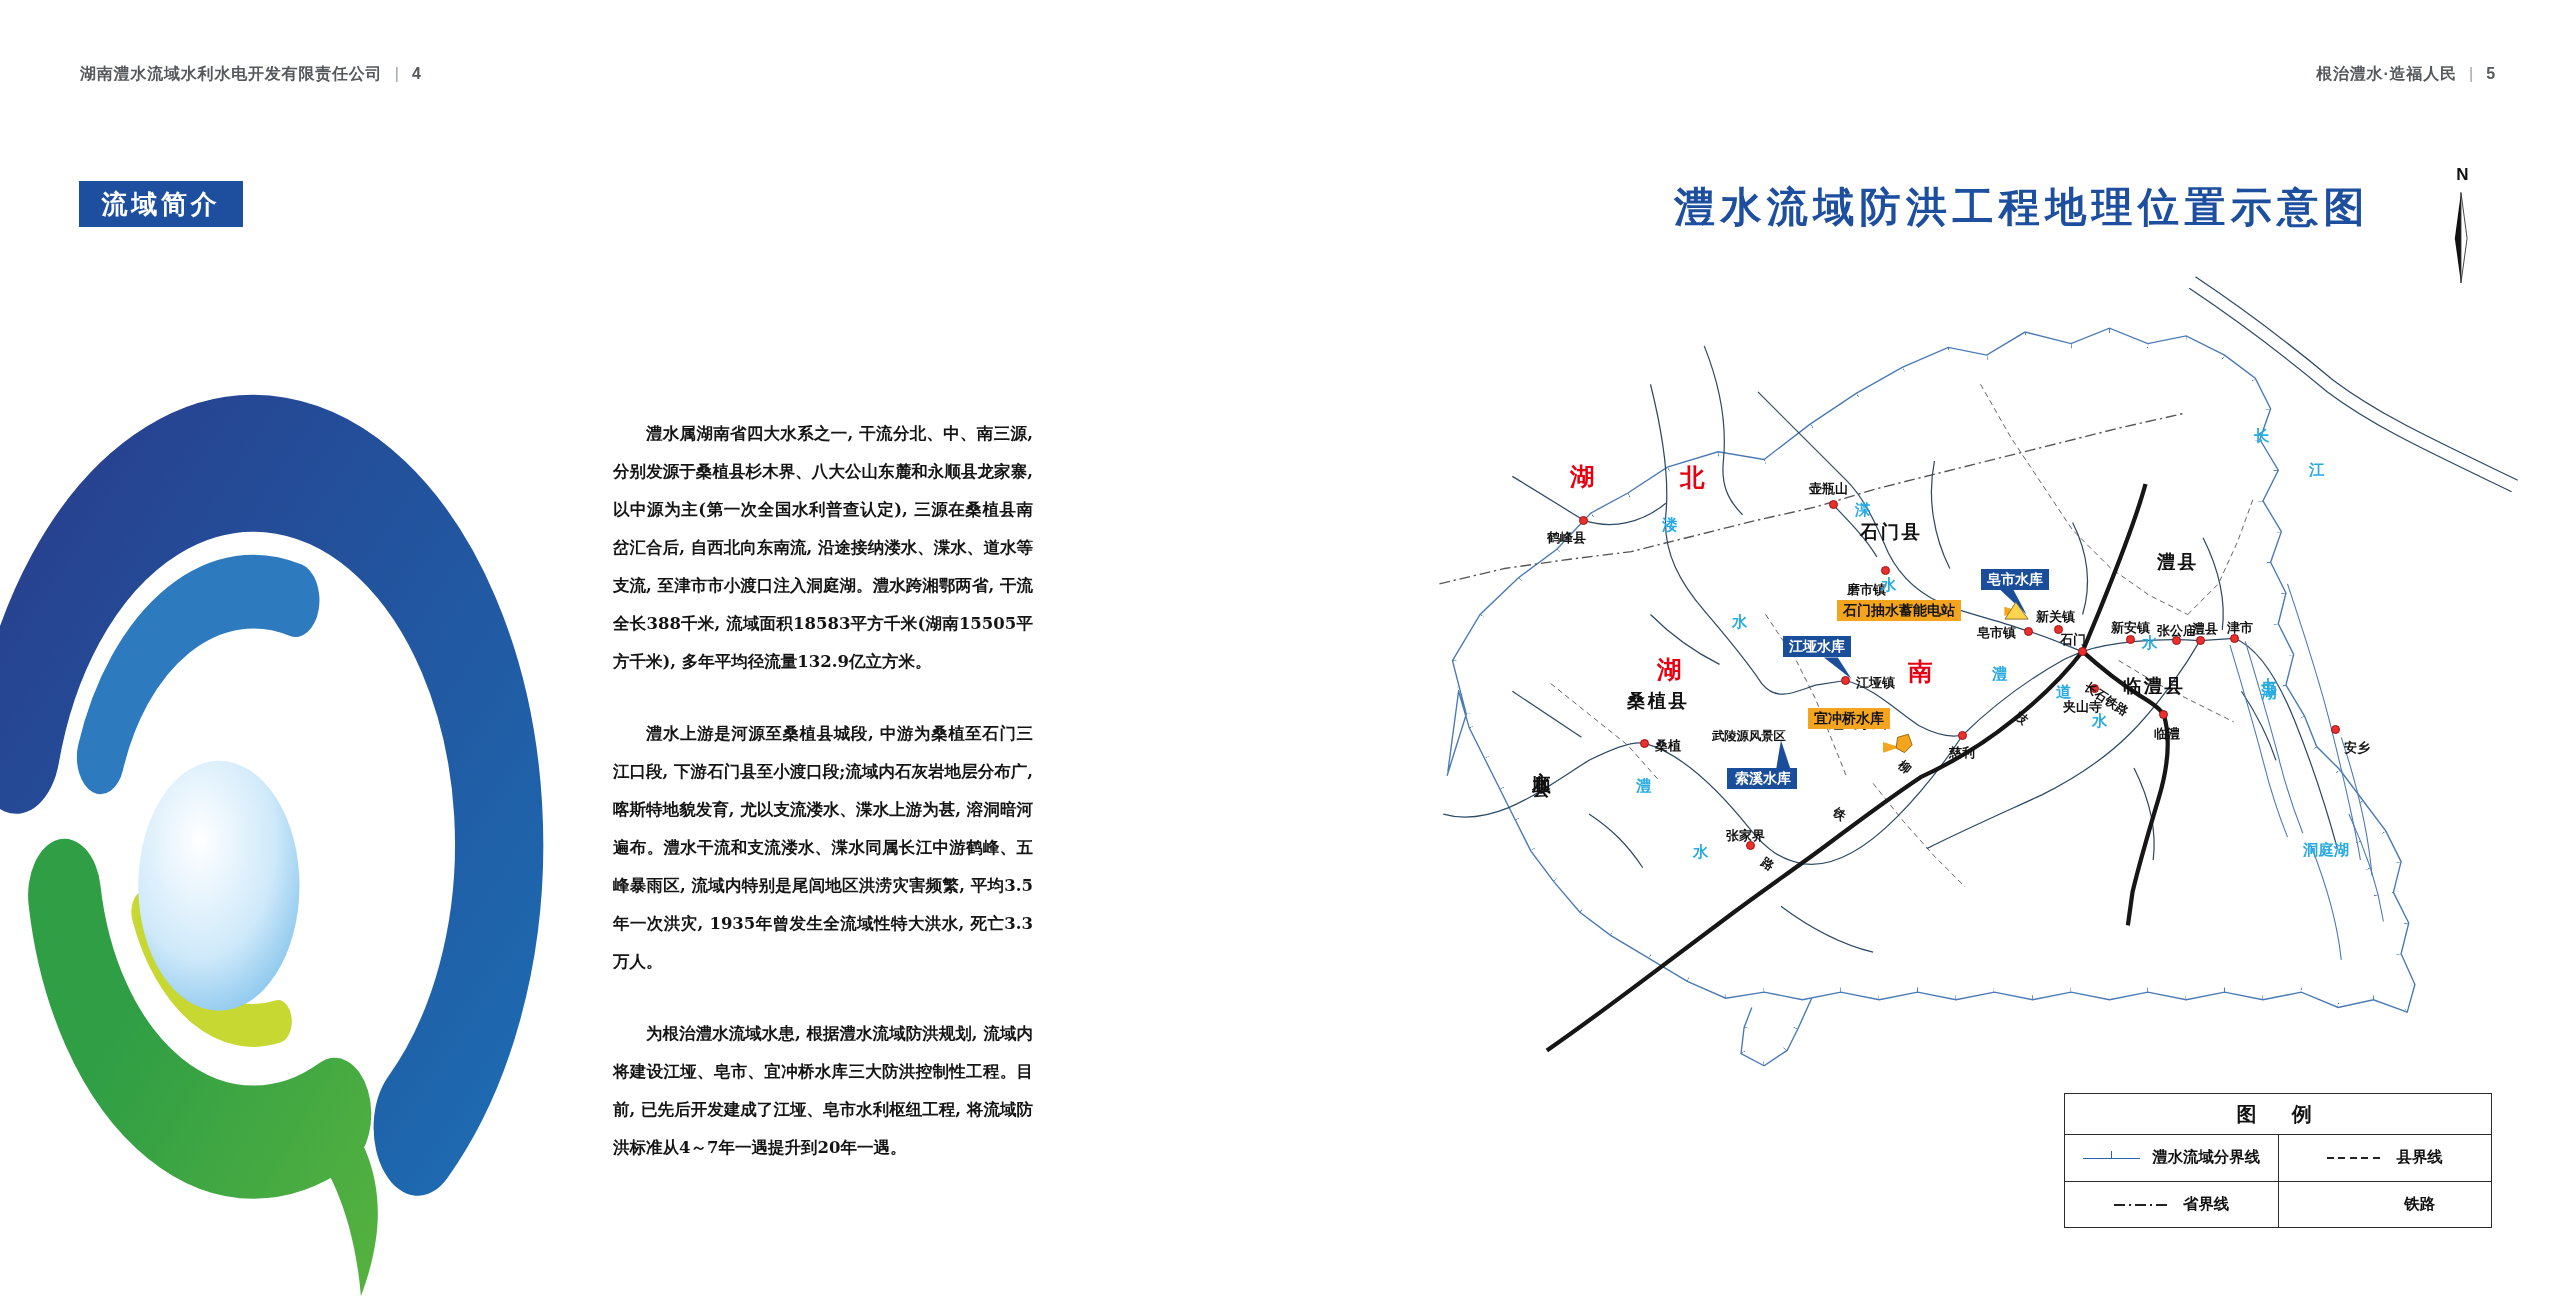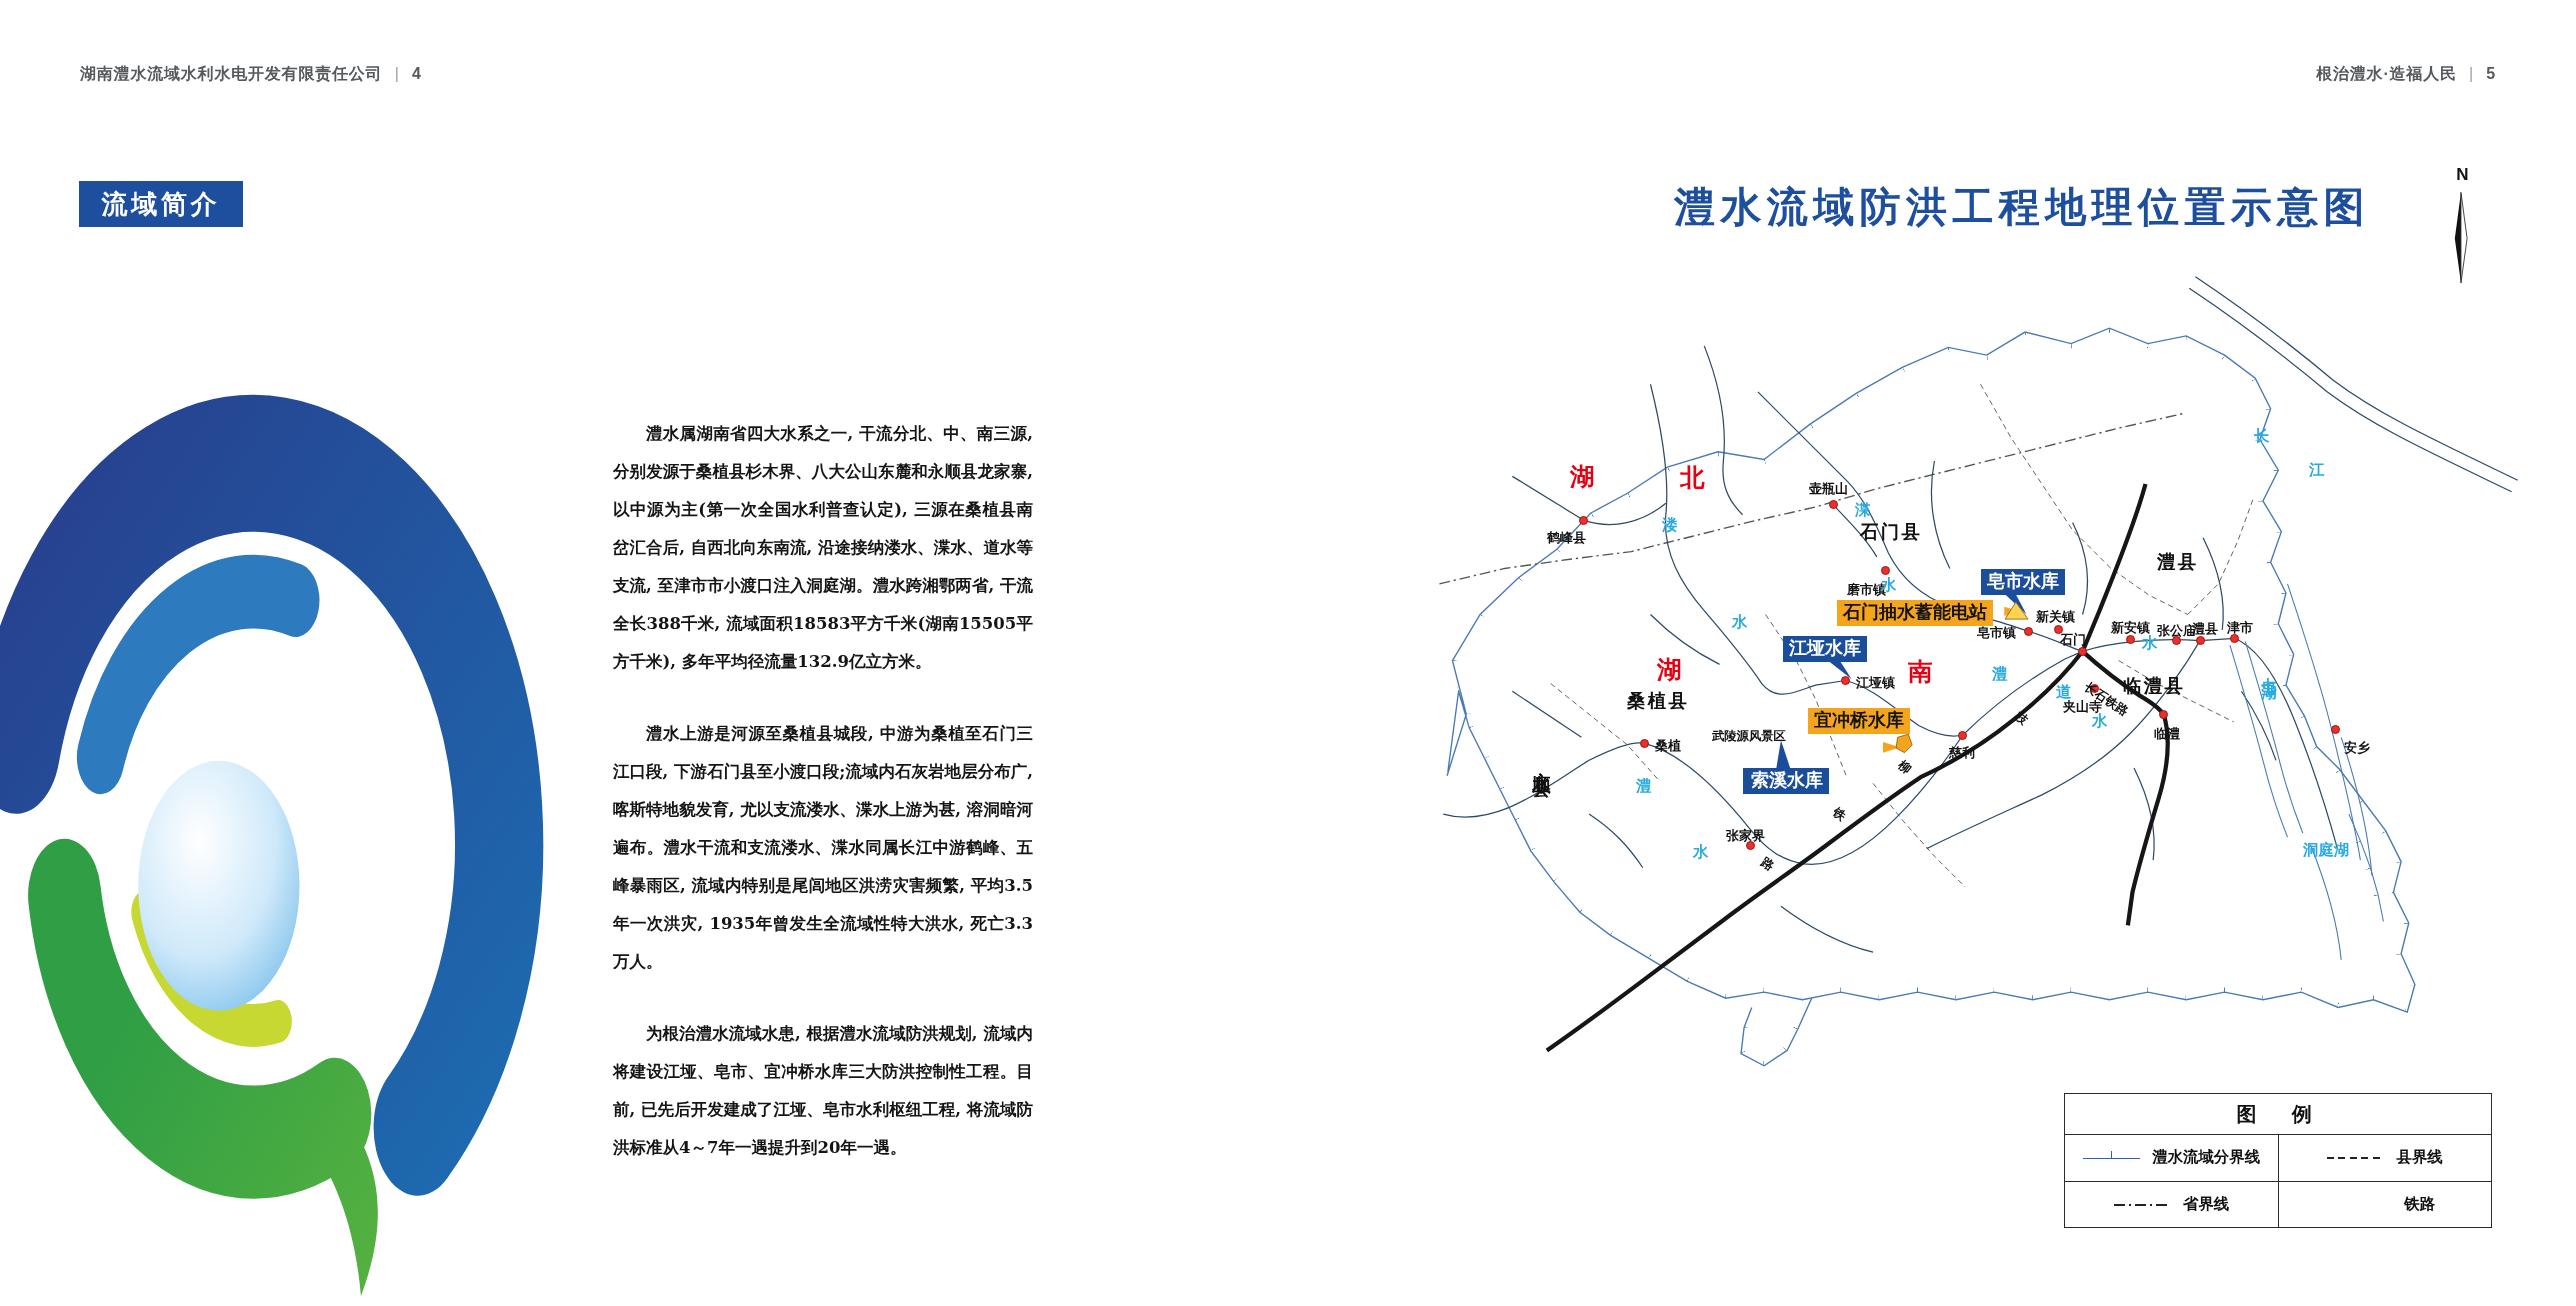--- a/index.html
+++ b/index.html
@@ -27,21 +27,21 @@
   #map svg{position:absolute;left:0;top:0;}
   .dot{position:absolute;width:9.2px;height:9.2px;border-radius:50%;background:#e8312d;border:1.2px solid #a51212;box-sizing:border-box;}
   .t-town{position:absolute;font-size:13px;font-weight:bold;color:#131313;white-space:nowrap;}
   .t-county{position:absolute;font-size:18.4px;font-weight:bold;color:#111;letter-spacing:2.3px;white-space:nowrap;}
   .t-county.vertical{writing-mode:vertical-rl;letter-spacing:4.6px;}
   .t-prov{position:absolute;font-size:24.6px;font-weight:bold;color:#e60012;}
   .t-river{position:absolute;font-size:15.4px;font-weight:bold;color:#29abe2;white-space:nowrap;}
   .t-river.vertical{writing-mode:vertical-rl;letter-spacing:3.8px;}
   .t-rail{position:absolute;font-size:12.3px;font-weight:bold;color:#111;white-space:nowrap;transform-origin:left top;}
   .t-poi{position:absolute;font-size:12.3px;font-weight:bold;color:#111;white-space:nowrap;}
-  .callout{position:absolute;font-size:18px;font-weight:bold;padding:2.3px 6.1px;white-space:nowrap;line-height:1.2;}
+  .callout{position:absolute;font-size:14px;font-weight:bold;padding:2.3px 6.1px;white-space:nowrap;line-height:1.2;}
   .callout.blue{background:#1b4e9a;color:#ffffff;}
   .callout.orange{background:#f5a51d;color:#141414;}
   #compass-n{position:absolute;left:1050px;top:10.7px;font-size:17px;font-weight:bold;color:#111;width:31px;text-align:center;}
   
   #legend{position:absolute;left:2064px;top:1093px;width:428px;height:135px;border:1.5px solid #2b2b2b;box-sizing:border-box;background:#fff;}
   #legend-title{height:40px;border-bottom:1.5px solid #2b2b2b;display:flex;align-items:center;justify-content:center;
      font-size:20px;font-weight:bold;color:#111;letter-spacing:7.7px;}
   #legend-grid{display:grid;grid-template-columns:1fr 1fr;height:92px;}
   .lg-cell{display:flex;align-items:center;justify-content:center;border-left:1.5px solid #2b2b2b;border-top:1.5px solid #2b2b2b;}
   .lg-cell:nth-child(1),.lg-cell:nth-child(2){border-top:none;}
@@ -243,21 +243,21 @@
         <div class="t-river" style="left: 912px; top: 306px;">江</div>
         <div class="t-river vertical" style="left: 861px; top: 511px;">七里湖</div>
         <div class="t-river" style="left: 906px; top: 686px; text-align: center;">洞庭湖</div>
         <div class="t-rail" style="left: 625px; top: 554px; transform: rotate(40deg);">枝</div>
         <div class="t-rail" style="left: 508px; top: 603px; transform: rotate(38deg);">柳</div>
         <div class="t-rail" style="left: 442px; top: 650px; transform: rotate(36deg);">铁</div>
         <div class="t-rail" style="left: 370px; top: 700px; transform: rotate(34deg);">路</div>
         <div class="t-rail" style="left: 693px; top: 525px; transform: rotate(33deg);">长石铁路</div>
         <div class="callout blue" style="left: 386px; top: 482px;">江垭水库</div>
         <div class="callout blue" style="left: 584px; top: 415px;">皂市水库</div>
-        <div class="callout blue" style="left: 346px; top: 614px; padding-left: 8px;">索溪水库</div>
+        <div class="callout blue" style="left: 330px; top: 614px; padding-left: 8px;">索溪水库</div>
         <div class="callout orange" style="left: 411px; top: 554px;">宜冲桥水库</div>
         <div class="callout orange" style="left: 440px; top: 446px;">石门抽水蓄能电站</div>
         <div class="t-poi" style="left: 315px; top: 574px;">武陵源风景区</div>
       </div>
   </div>
 
   <div id="legend">
     <div id="legend-title">图　例</div>
     <div id="legend-grid">
         <div class="lg-cell">

